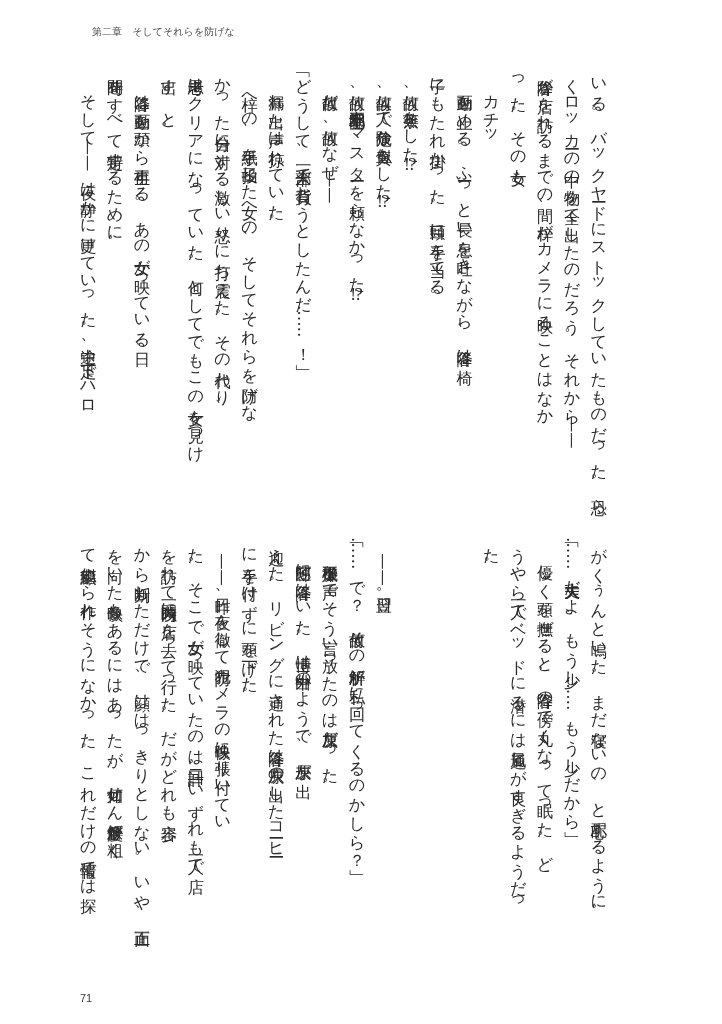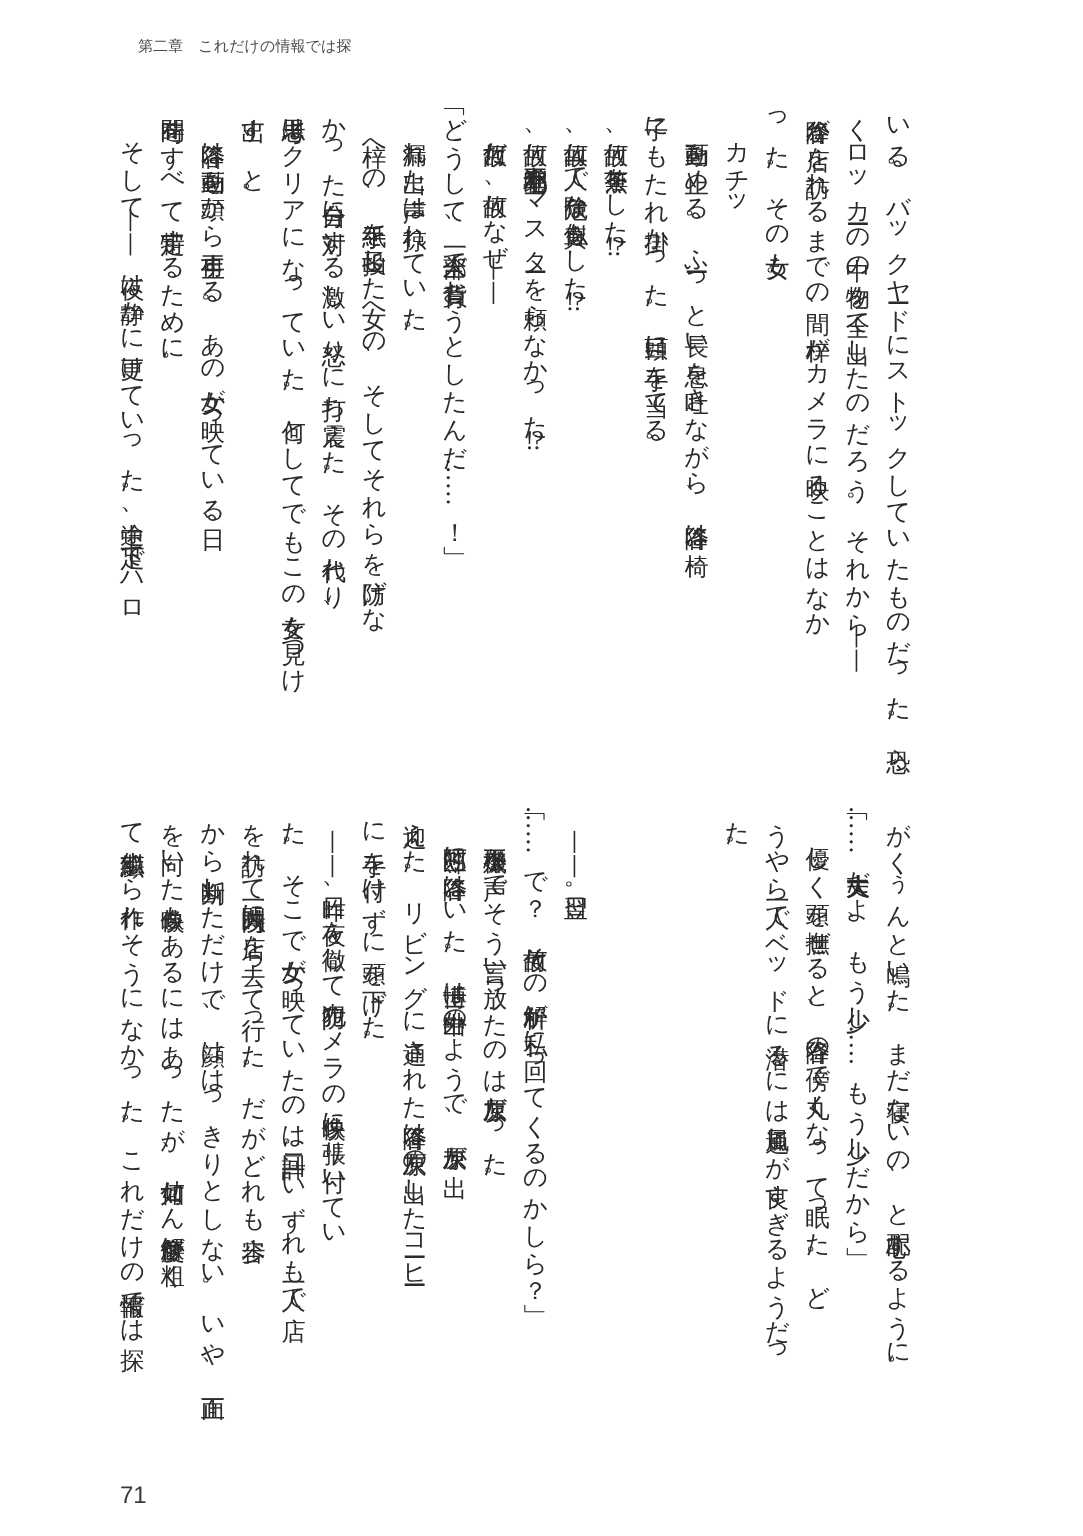--- a/index.html
+++ b/index.html
@@ -30,21 +30,21 @@
       line-height: 12px;
       color: #4a4a4a;
       white-space: nowrap;
       letter-spacing: 0.05px;
     }
     .page-number {
       position: absolute;
       left: 80px;
       top: 991px;
       font-family: "Liberation Sans", "DejaVu Sans", sans-serif;
-      font-size: 16px;
+      font-size: 11px;
       line-height: 14px;
       color: #3a3a3a;
     }
     .text-block {
       position: absolute;
       left: 73.6px;
       width: 537.8px;
       height: 440px;
       display: flex;
       flex-direction: row-reverse;
@@ -64,21 +64,21 @@
       white-space: nowrap;
       overflow: visible;
       color: #2a2a2a;
     }
   </style>
 </head>
 <body>
 
 <div class="page">
 
-  <div class="running-header">第二章　これだけの情報では探</div>
+  <div class="running-header">第二章　そしてそれらを防げな</div>
 
   <div class="text-block upper">
     <div class="col">いる。バックヤードにストックしていたものだった。恐ら</div>
     <div class="col">くロッカーの中の物を全て出したのだろう。それから——</div>
     <div class="col">降谷が店を訪れるまでの間、梓がカメラに映ることはなか</div>
     <div class="col">った。その女も。</div>
     <div class="col">　カチッ</div>
     <div class="col">　動画を止める。ふーっと長い息を吐きながら、降谷は椅</div>
     <div class="col">子にもたれ掛かった。目頭に手を当てる。</div>
     <div class="col">　何故、無茶をした⁉</div>

